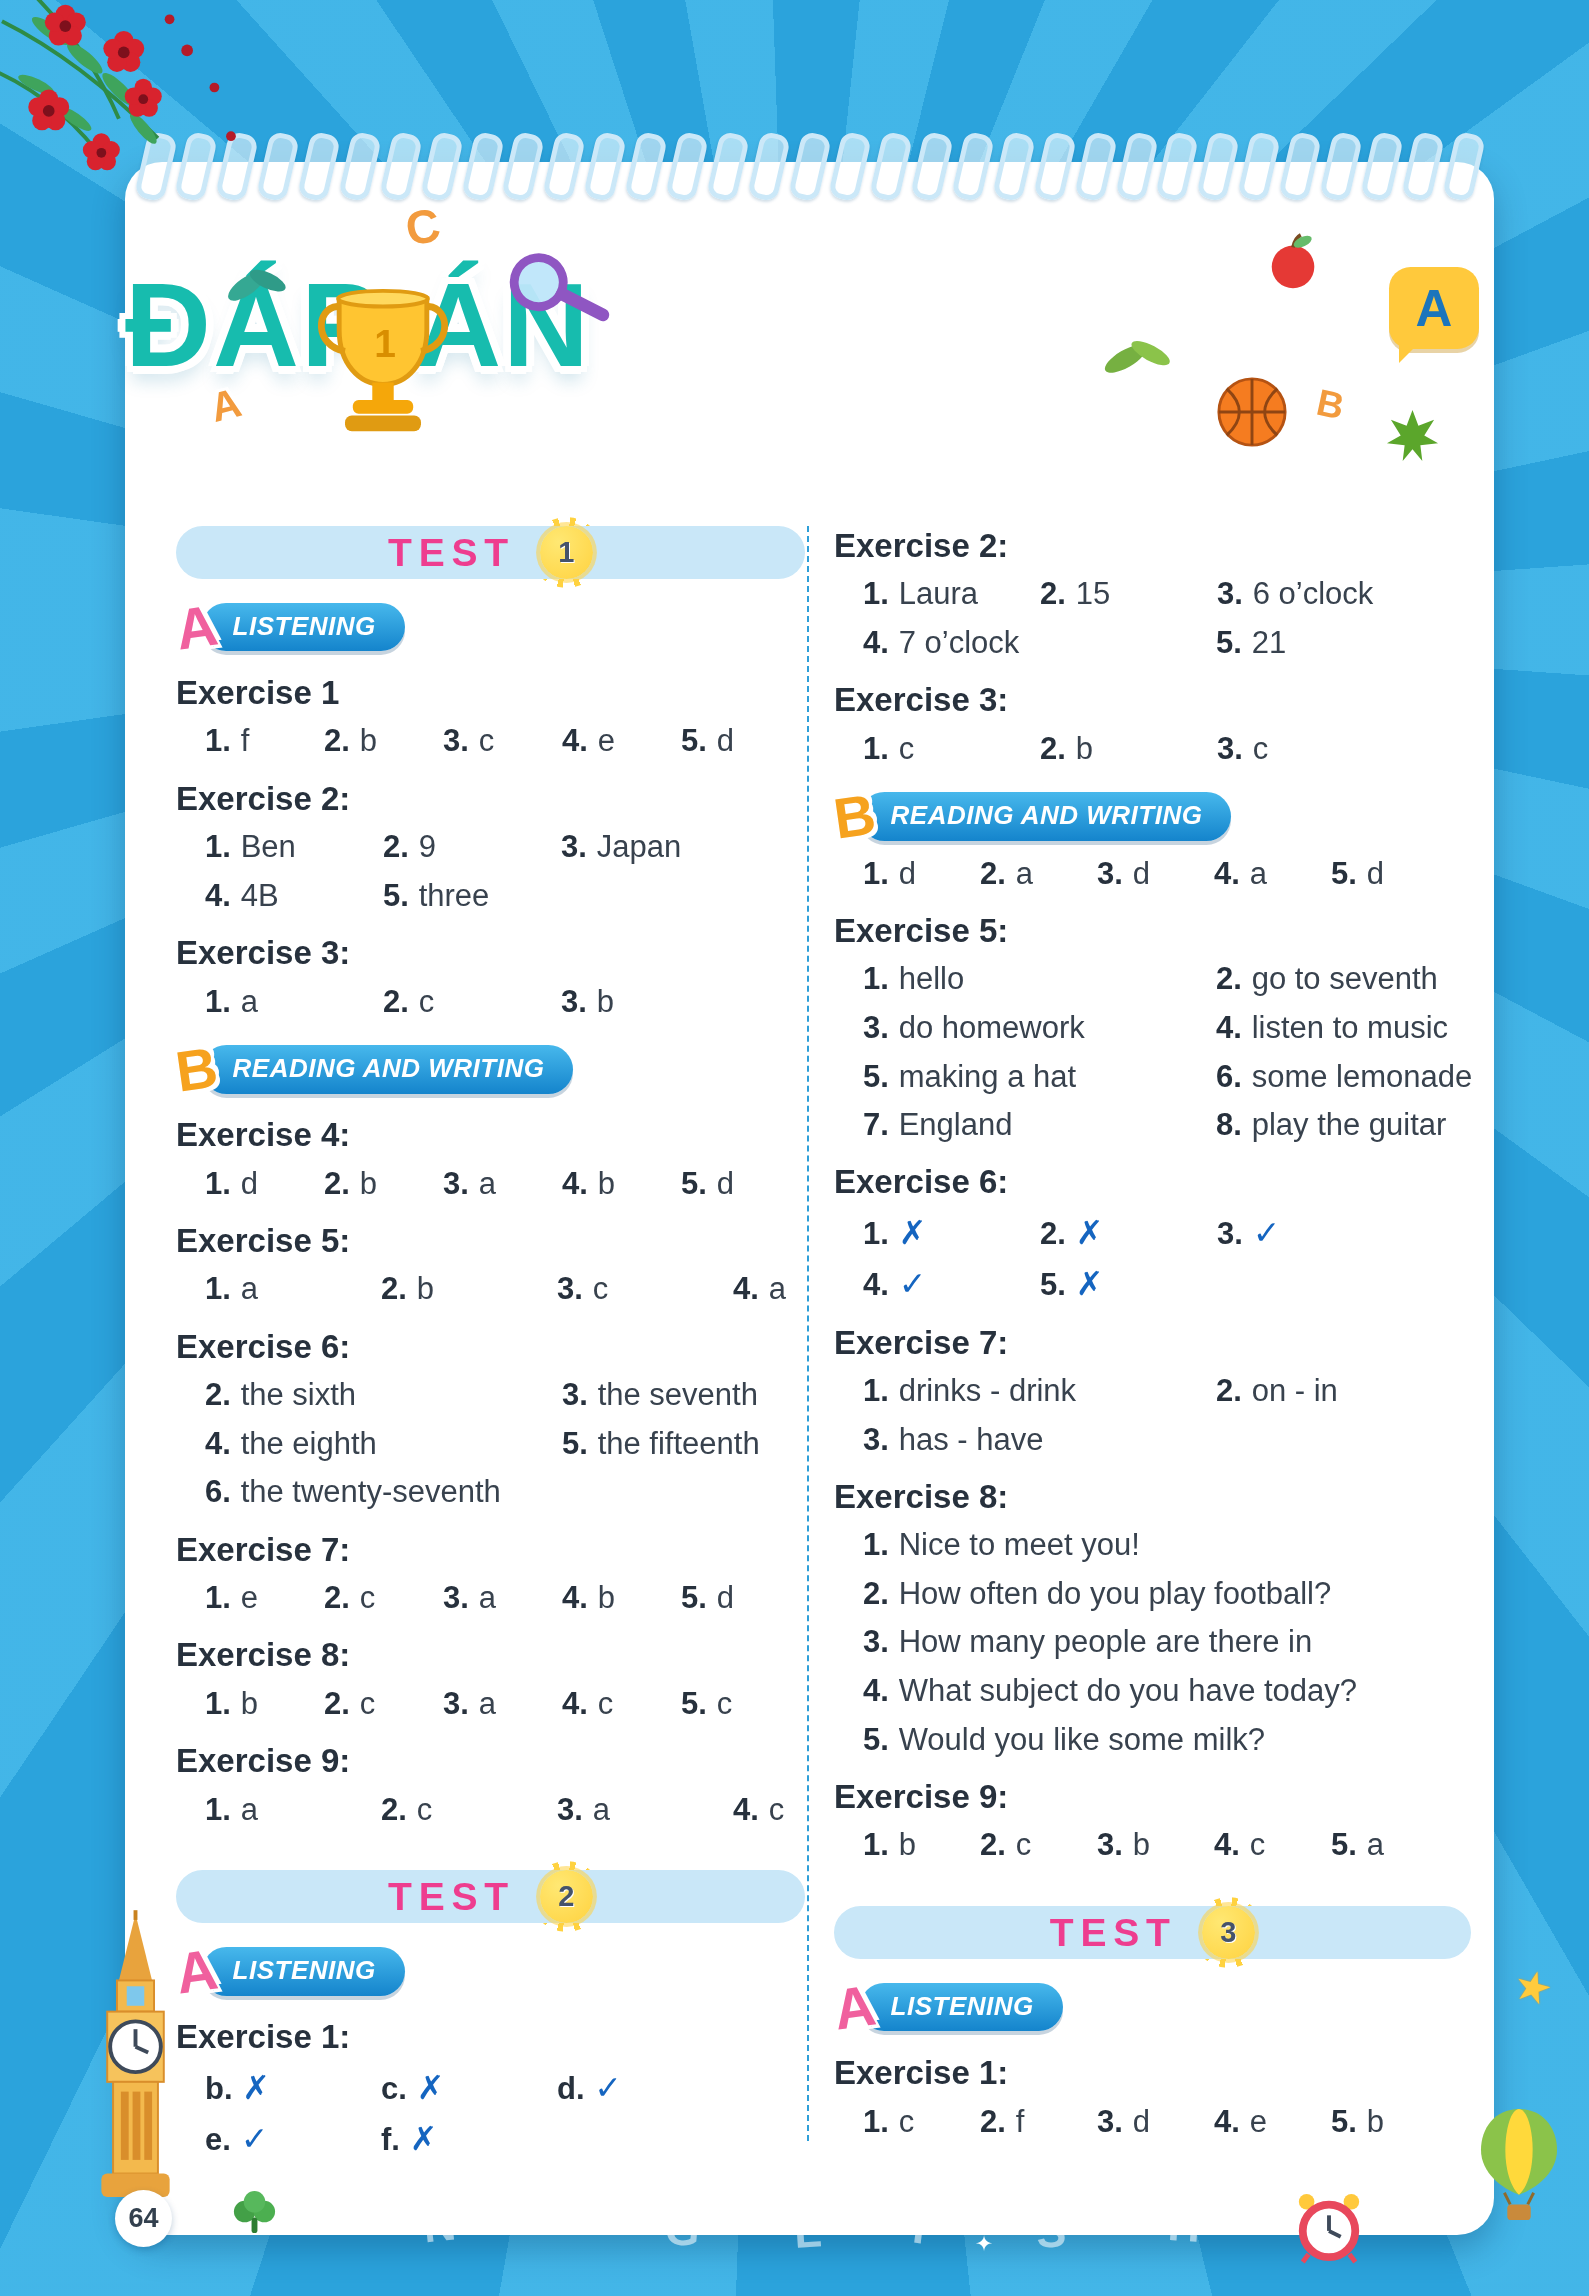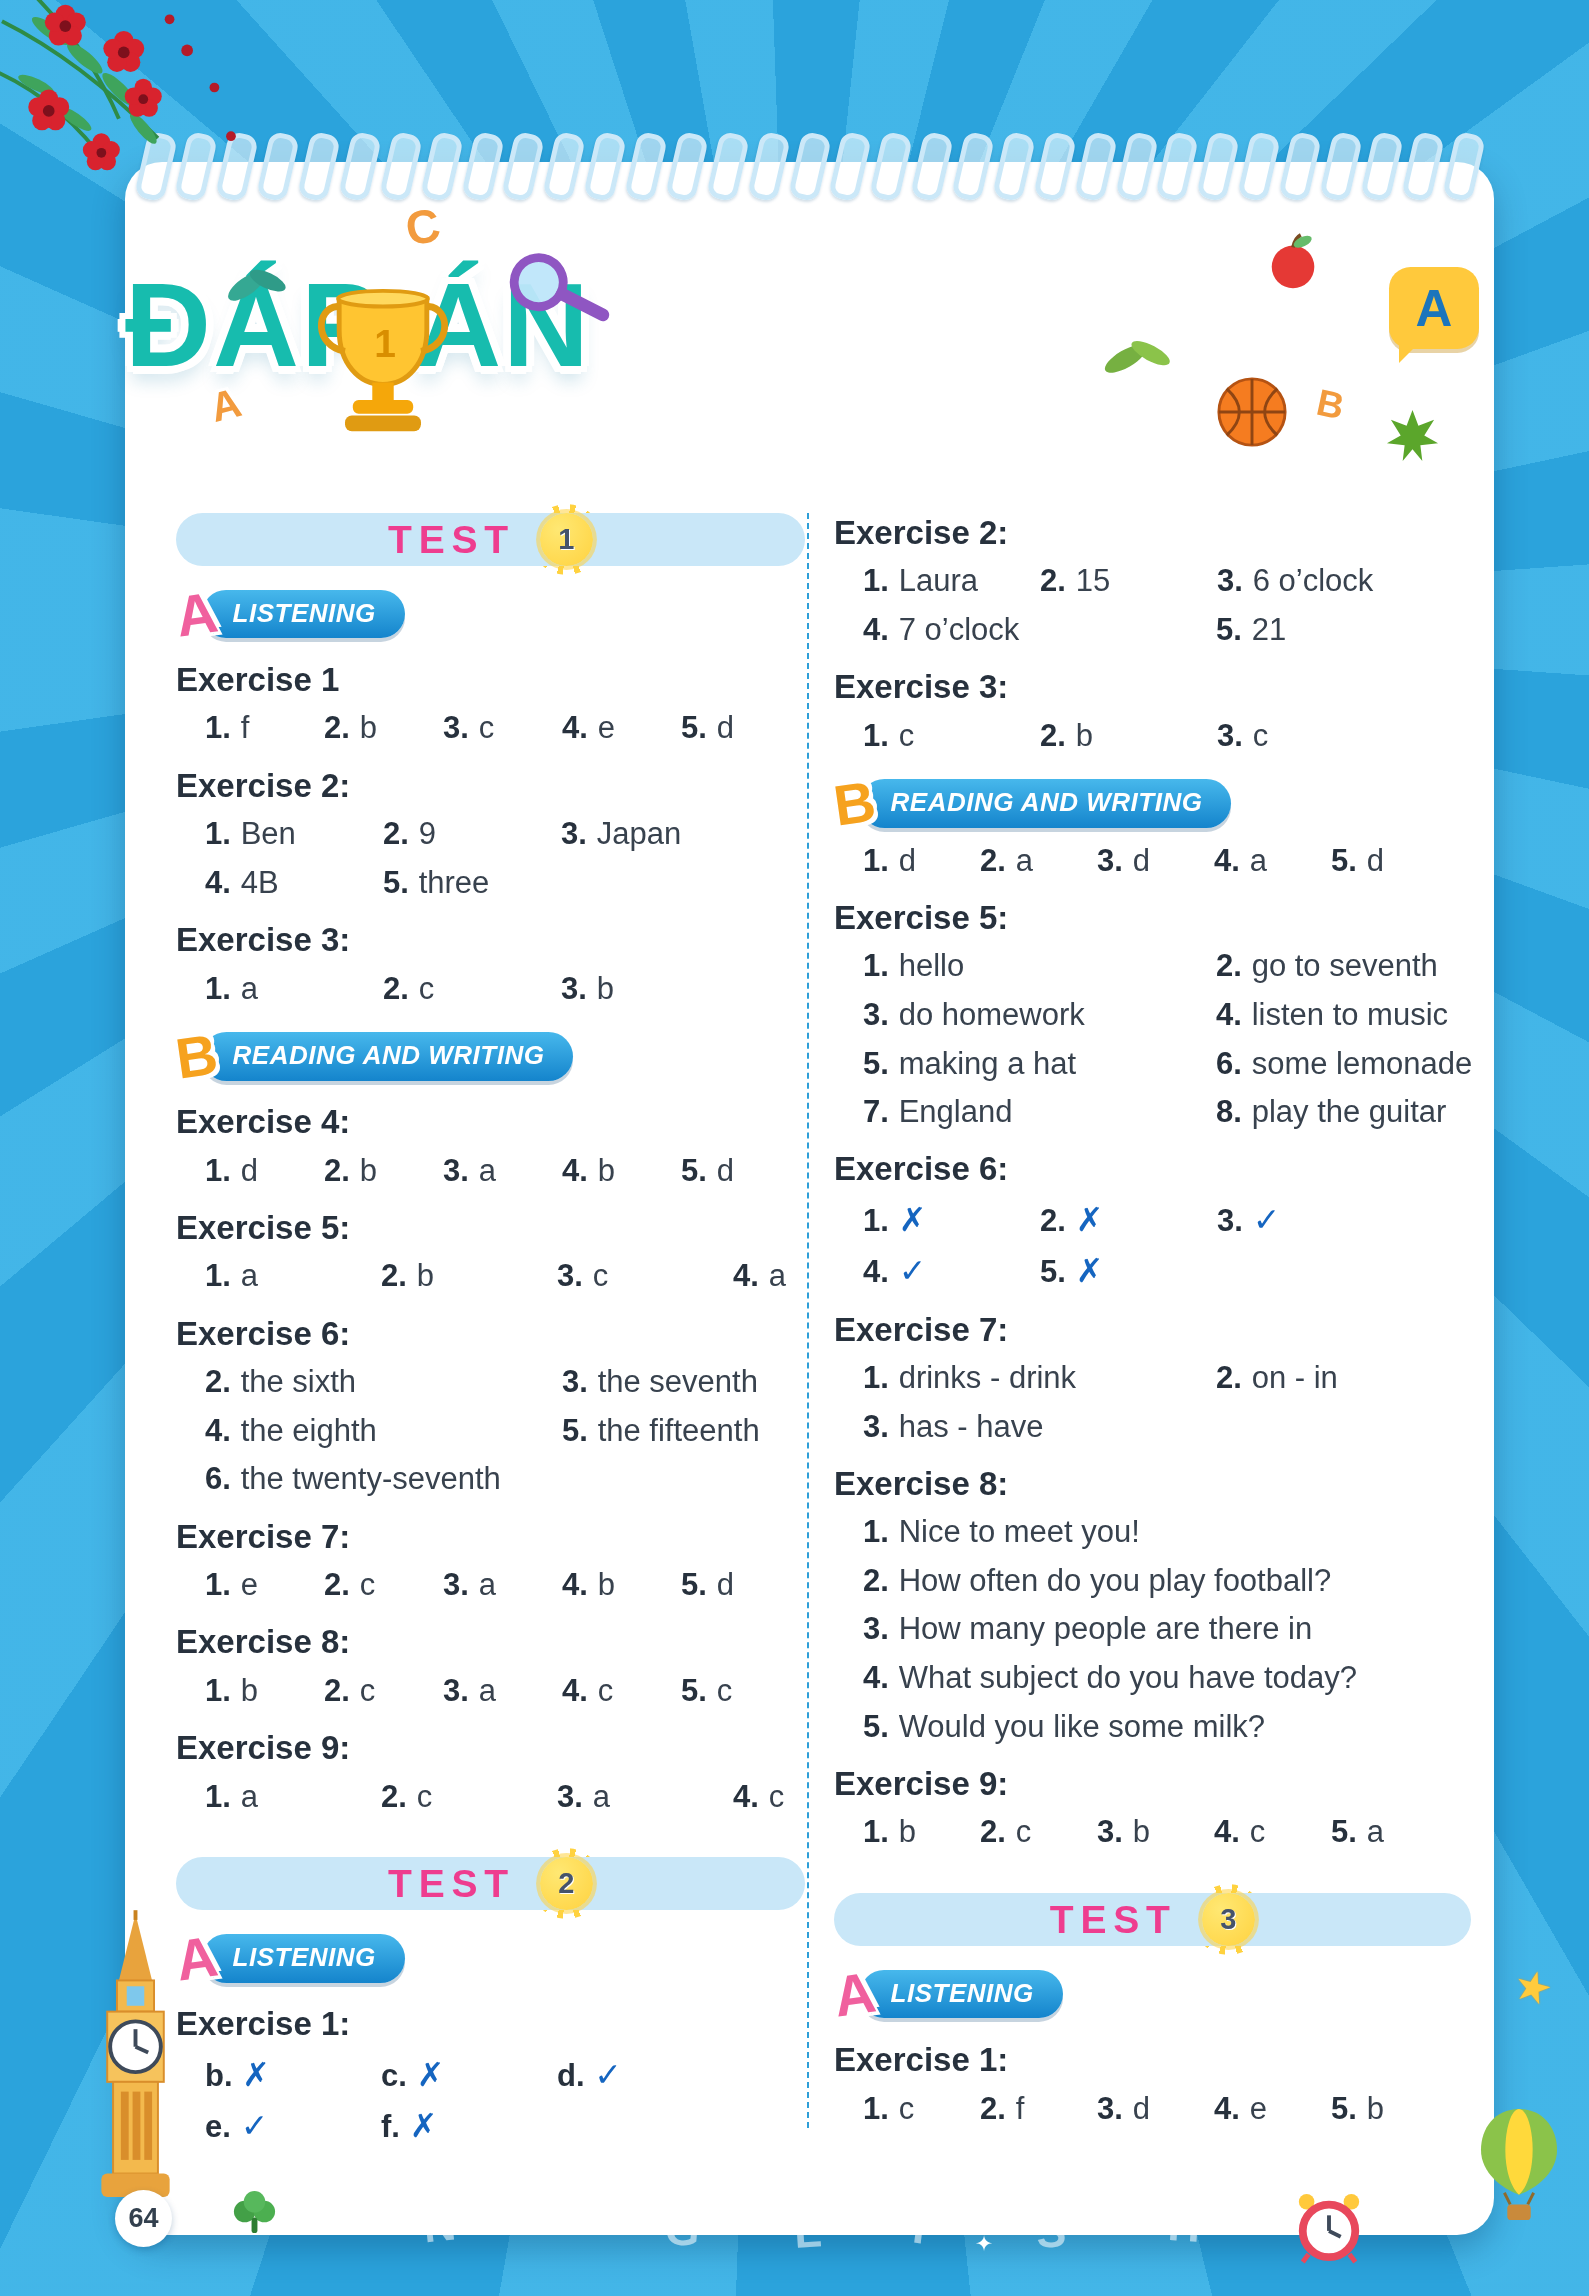--- a/index.html
+++ b/index.html
@@ -30,21 +30,21 @@
     text-shadow:-2.9px -2.9px 0 #fff,2.9px -2.9px 0 #fff,-2.9px 2.9px 0 #fff,2.9px 2.9px 0 #fff;}
   .bubble{width:90px;height:82px;background:#FFC93C;border-radius:21.5px;
     display:flex;align-items:center;justify-content:center;
     box-shadow:0 3.9px 0 rgba(190,130,0,.35);}
   .bubble::after{content:'';position:absolute;left:9.8px;bottom:-13.7px;
     border:11.7px solid transparent;border-top-color:#FFC93C;border-left-color:#FFC93C;}
   .bubble span{font-size:51px;font-weight:bold;color:#1B75BC;}
   .star{color:#FFCB3D;text-shadow:0 0 2px #E8960C;}
   
   .content{display:flex;align-items:flex-start;padding:0 23.4px 29px 51px;}
-  .col{min-width:0;}
+  .col{min-width:0;margin-top:13px;}
   .col-left{width:629px;flex:none;}
   .col-right{flex:1;border-left:2.9px dashed var(--divider-blue,#2E9FD8);
     padding-left:25px;margin-left:2px;}
   .col > :first-child{margin-top:0 !important;}
   
   .test-row{margin:41px 0 13.7px;}
   .test-pill{position:relative;height:53px;border-radius:27px;
     background:var(--pill-bg,#C9E7F8);display:flex;align-items:center;
     justify-content:center;gap:25px;}
   .test-label{font-size:39px;font-weight:bold;letter-spacing:6.8px;

